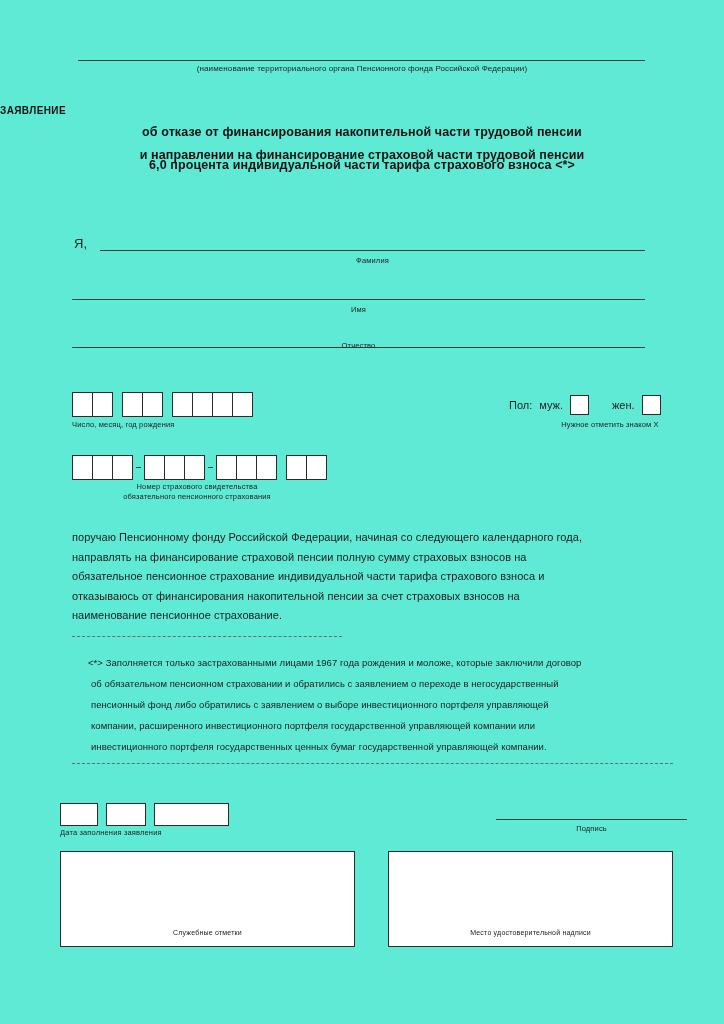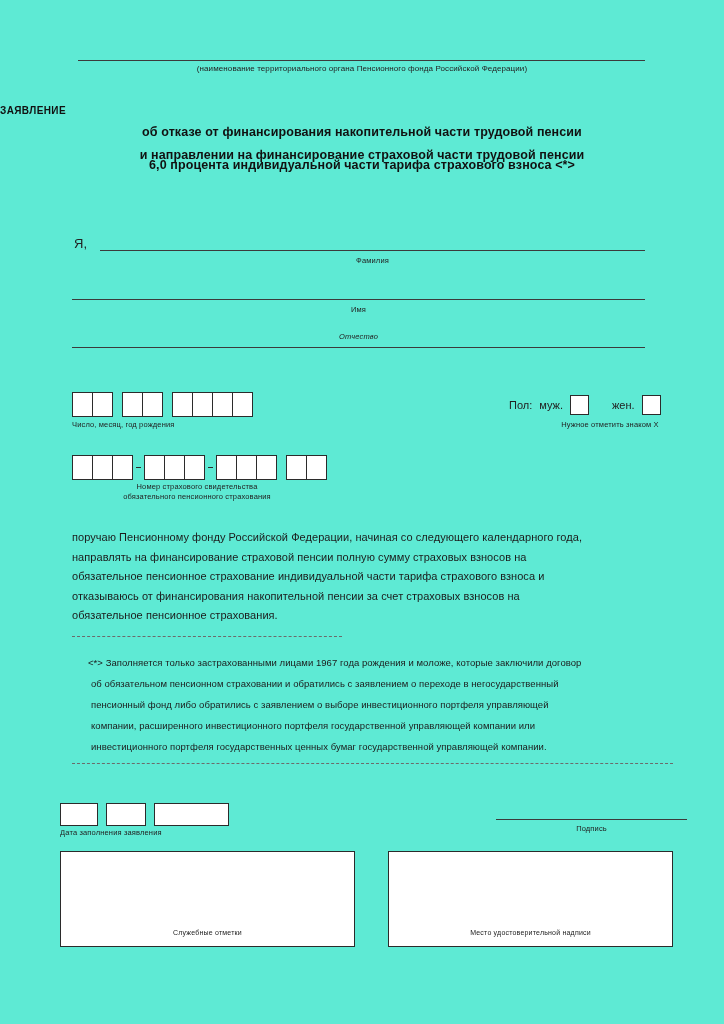--- a/index.html
+++ b/index.html
@@ -196,21 +196,21 @@
 
     <div class="ya-label" style="left:74px; top:236px;">Я,</div>
 
     <div class="rule" style="left:100px; top:250px; width:545px;"></div>
     <div class="caption" style="left:100px; top:256px; width:545px;">Фамилия</div>
 
     <div class="rule" style="left:72px; top:299px; width:573px;"></div>
     <div class="caption" style="left:72px; top:305px; width:573px;">Имя</div>
 
     <div class="rule" style="left:72px; top:347px; width:573px;"></div>
-    <div class="caption" style="left:72px; top:332px; width:573px;font-style:italic;">Отчество</div>
+    <div class="caption" style="left:72px; top:341px; width:573px;">Отчество</div>
 
     <div class="cellrow" style="left:72px; top:392px;">
       <div class="cell"></div>
       <div class="cell"></div>
       <div class="gap"></div>
       <div class="cell"></div>
       <div class="cell"></div>
       <div class="gap"></div>
       <div class="cell"></div>
       <div class="cell"></div>
@@ -249,21 +249,21 @@
       <div class="cell"></div>
     </div>
     <div class="caption lh" style="left:72px; top:482px; width:250px;">Номер страхового свидетельства</div>
     <div class="caption lh" style="left:72px; top:492px; width:250px;">обязательного пенсионного страхования</div>
 
     <div class="body-text" style="left:72px; top:528px; width:600px;">
       <div>поручаю Пенсионному фонду Российской Федерации, начиная со следующего календарного года,</div>
       <div>направлять на финансирование страховой пенсии полную сумму страховых взносов на</div>
       <div>обязательное пенсионное страхование индивидуальной части тарифа страхового взноса и</div>
       <div>отказываюсь от финансирования накопительной пенсии за счет страховых взносов на</div>
-      <div>обязательное пенсионное страхования.</div>
+      <div>наименование пенсионное страхование.</div>
     </div>
 
     <div class="dashed" style="left:72px; top:636px; width:270px;"></div>
 
     <div class="footnote" style="left:72px; top:652px; width:610px;">
       <div class="fn-first">&lt;*&gt; Заполняется только застрахованными лицами 1967 года рождения и моложе, которые заключили договор</div>
       <div class="fn-rest">об обязательном пенсионном страховании и обратились с заявлением о переходе в негосударственный</div>
       <div class="fn-rest">пенсионный фонд либо обратились с заявлением о выборе инвестиционного портфеля управляющей</div>
       <div class="fn-rest">компании, расширенного инвестиционного портфеля государственной управляющей компании или</div>
       <div class="fn-rest">инвестиционного портфеля государственных ценных бумаг государственной управляющей компании.</div>

